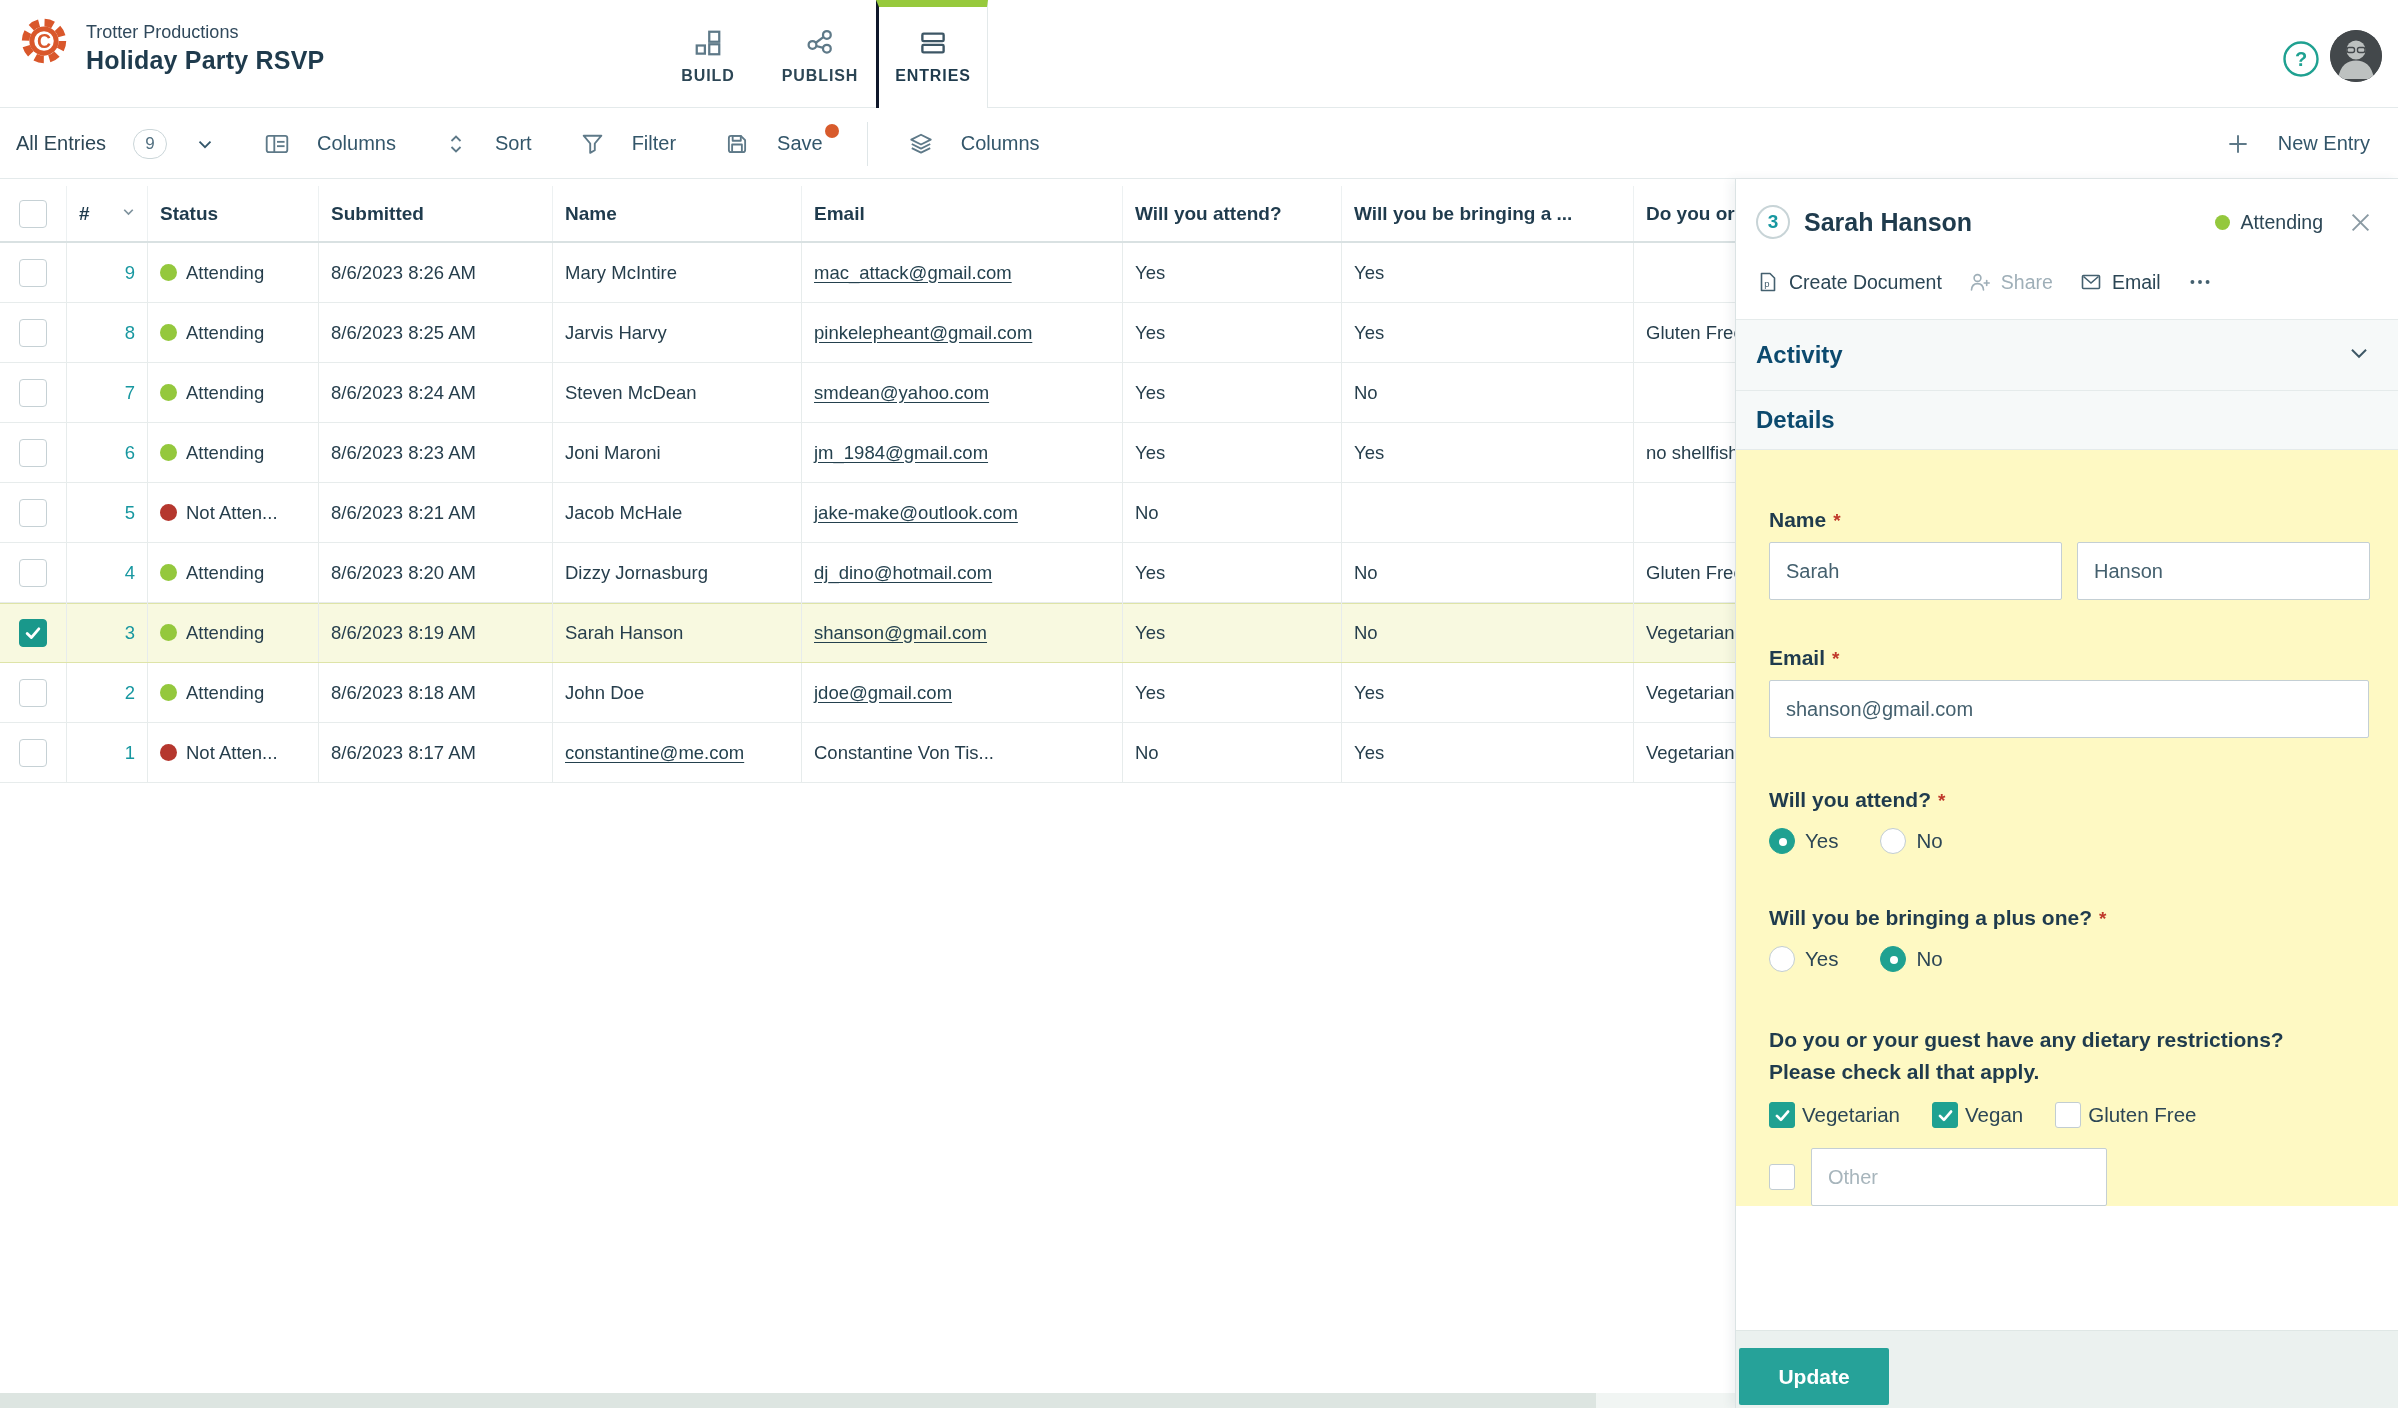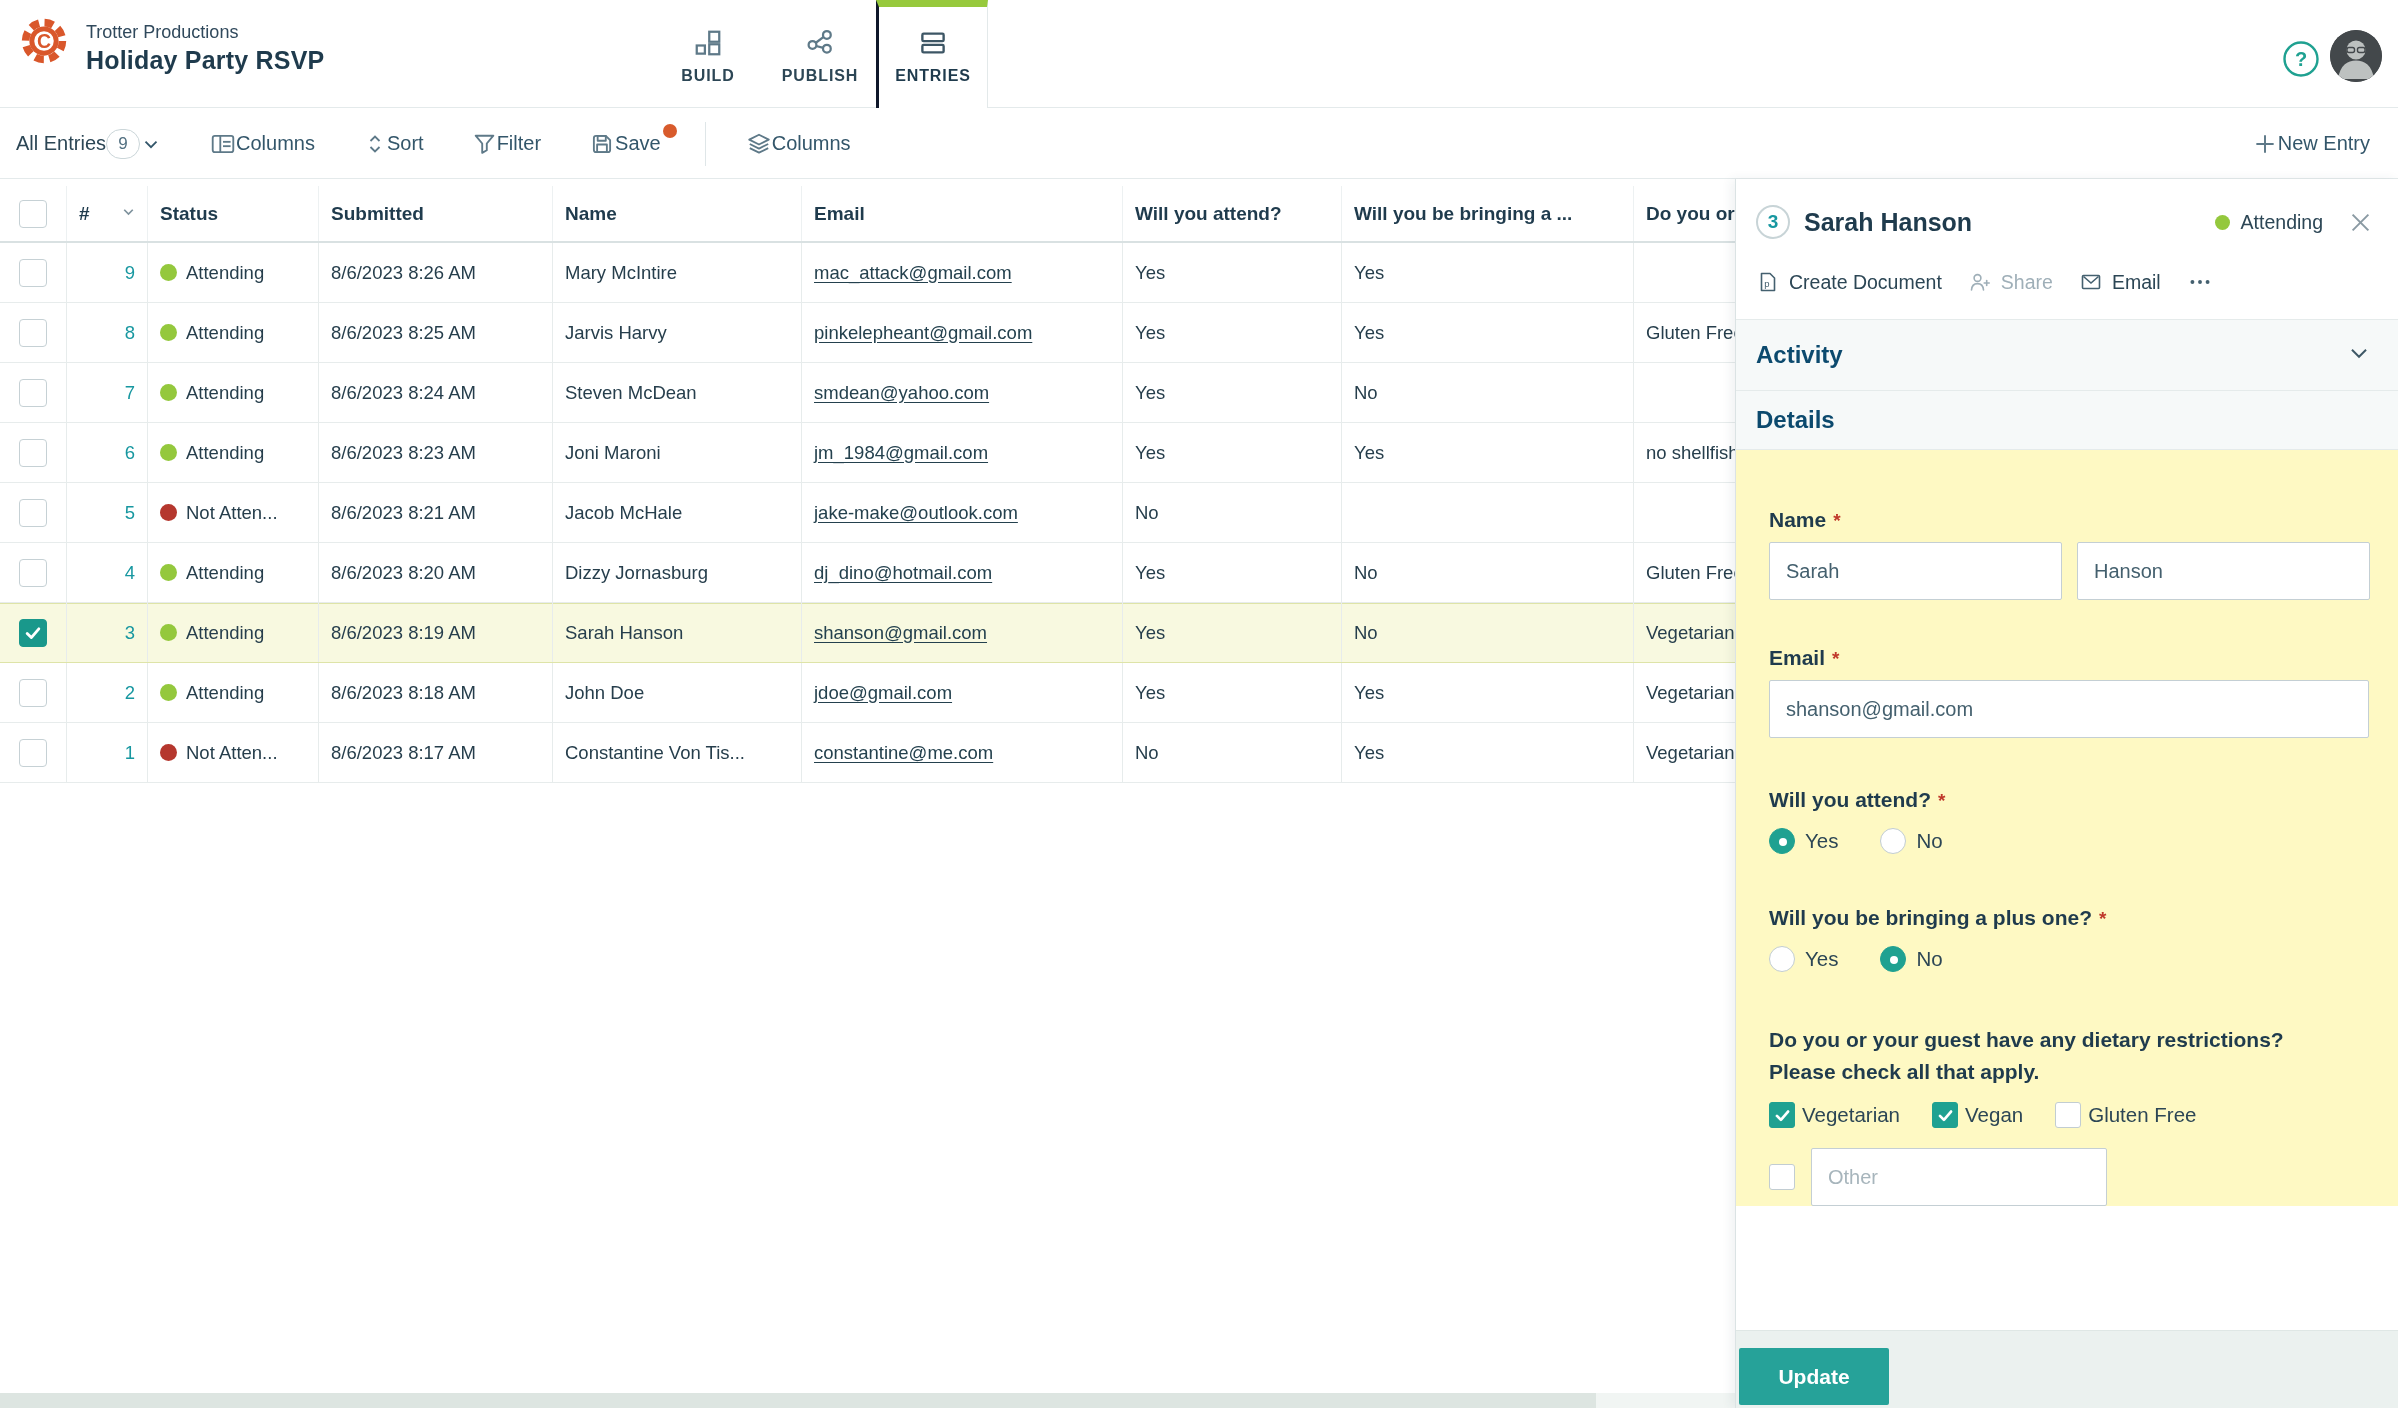--- a/index.html
+++ b/index.html
@@ -15,21 +15,21 @@
   .tab{width:112px;height:108px;box-sizing:border-box;display:flex;flex-direction:column;align-items:center;border-top:7px solid transparent;cursor:pointer;}
   .tab .ticon{margin-top:19px;height:34px;display:flex;align-items:center;color:#5E7988;}
   .tab .tlabel{margin-top:7px;font-size:16px;font-weight:bold;letter-spacing:.9px;color:#2C4655;}
   .tab.active{border-top-color:#97C93C;border-left:3px solid #0f172a;border-right:1px solid #E3E9EA;background:#fff;}
   .tab.active .tlabel{color:#1F3B4D;}
   .help-btn{position:absolute;left:2282px;top:40px;width:38px;height:38px;cursor:pointer;}
   .avatar{position:absolute;left:2330px;top:30px;width:52px;height:52px;border-radius:50%;background:#43484B;overflow:hidden;cursor:pointer;}
 
   
   .toolbar{position:absolute;left:0;top:109px;width:2398px;height:70px;background:#fff;border-bottom:1px solid #E4EAEB;box-sizing:border-box;display:flex;align-items:center;z-index:2;}
-  .tb-item{display:flex;align-items:center;gap:0;font-size:20px;color:#33566A;cursor:pointer;white-space:nowrap;}
+  .tb-item{display:flex;align-items:center;gap:27px;font-size:20px;color:#33566A;cursor:pointer;white-space:nowrap;}
   .tb-view{margin-left:16px;color:#2C4655;}
   .tb-badge{min-width:34px;height:30px;border:1px solid #CBD6D9;border-radius:16px;display:flex;align-items:center;justify-content:center;font-size:17px;color:#527081;padding:0 9px;box-sizing:border-box;}
   .tb-gap{margin-left:48px;align-items:center;}
   .save-wrap{position:relative;}
   .save-dot{position:absolute;right:-16px;top:-8px;width:14px;height:14px;background:#D85B2C;border-radius:50%;}
   .tb-divider{width:1px;height:44px;background:#DFE6E8;margin-left:44px;}
   .tb-new{margin-left:auto;margin-right:28px;}
   .tb-icon{display:flex;align-items:center;color:#5E7988;}
 
   
@@ -431,24 +431,24 @@
             <span class="gcb"></span>
           </div>
           <div class="td td-num">
             <span class="num-link">1</span>
           </div>
           <div class="td">
             <span class="dot not-attending"></span>
             <span>Not Atten...</span>
           </div>
           <div class="td">8/6/2023 8:17 AM</div>
+          <div class="td">
+            <span class="email-link">constantine@me.com</span>
+          </div>
           <div class="td">Constantine Von Tis...</div>
-          <div class="td">
-            <span class="email-link">constantine@me.com</span>
-          </div>
           <div class="td">No</div>
           <div class="td">Yes</div>
           <div class="td">Vegetarian</div>
         </div>
       </div>
   </div>
 
   <div class="hscroll">
       <div class="hthumb"></div>
     </div>

